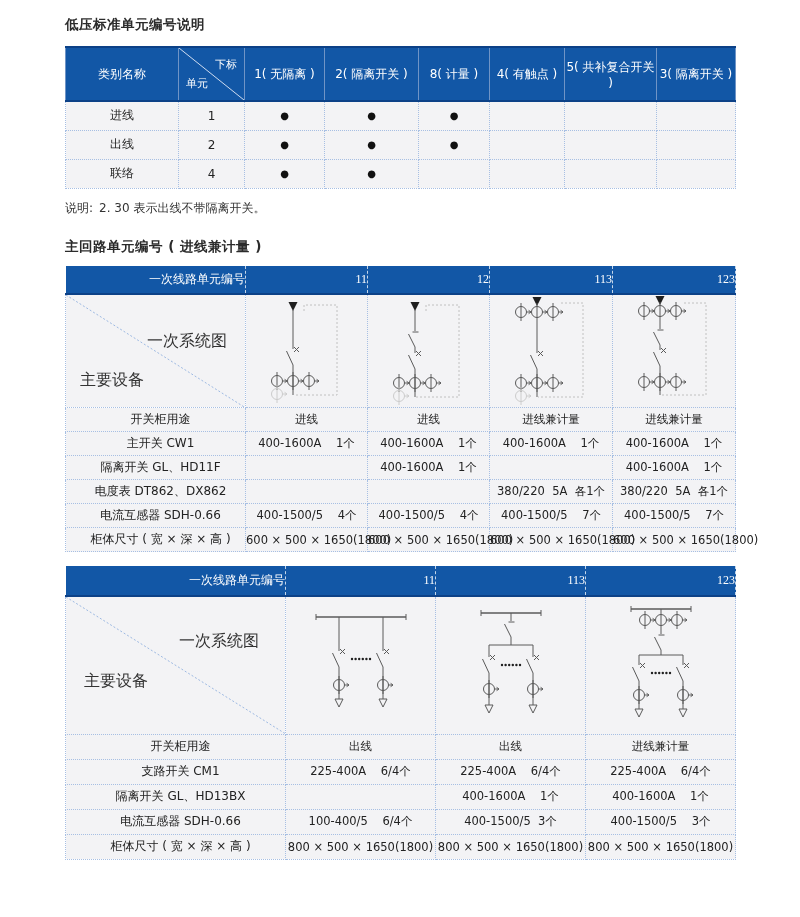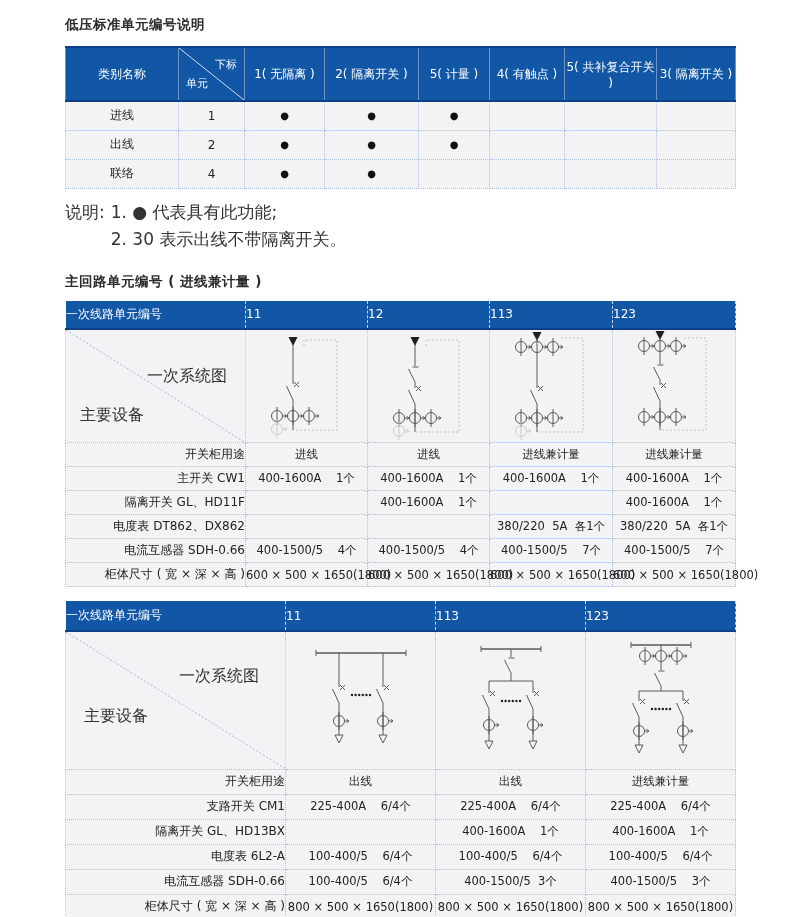--- a/index.html
+++ b/index.html
@@ -31,39 +31,40 @@
   }
   .t1 td.dot { font-size:10px; color:#111; }
 
   th.diag1 { position:relative; }
   th.diag1 .dtop { position:absolute; top:9px;  right:7px; font-size:11px; color:#fff; }
   th.diag1 .dbot { position:absolute; bottom:9px; left:7px; font-size:11px; color:#fff;margin-top:39px; }
 
   .slash { position:absolute; inset:0; width:100%; height:100%; display:block; }
 
   
-  .notes { display:flex; margin-top:10px; font-size:17px; color:#333; line-height:1.6; }
+  .notes { display:flex; margin-top:10px; font-size:12px; color:#333; line-height:1.6; }
   .notes .nlabel { margin-right:6px; white-space:pre; }
   .notes .nlines div { white-space:pre; }
 
   
   .spec tr.head th {
-    background:#1257a6; color:#fff; font-size:12px; text-align:left; vertical-align:middle;
+    background:#1257a6; color:#fff; font-size:12px; text-align:right; vertical-align:middle;
     border-left:1px dashed rgba(255,255,255,.75); border-right:1px dashed rgba(255,255,255,.75);
     border-bottom:2px solid #0c4187;
+    font-family:Liberation Serif, serif;
   }
   .t2 tr.head th { height:28px; }
   .t3 tr.head th { height:30px; }
   .spec td {
     background:#f3f3f5; border:1px dotted #a7bfe3; vertical-align:middle;
     font-size:11.5px; color:#222;
   }
   .t2 tr.data td { height:24px; }
   .t3 tr.data td { height:25px; }
-  .spec td.lbl { text-align:right; padding-left:10px; font-size:12px; white-space:pre; }
+  .spec td.lbl { text-align:center; padding-left:10px; font-size:12px; white-space:pre; }
   .spec td.val { text-align:center; white-space:pre; }
   .spec td.dgm { text-align:center; }
   .t2 tr.diagrow td { height:114px; }
   .t3 tr.diagrow td { height:138px; }
 
   td.diagcell { position:relative; }
   td.diagcell .dt { position:absolute; font-size:16px; color:#333; }
   td.diagcell .db { position:absolute; font-size:16px; color:#333; }
   .t2 td.diagcell .dt { top:36px; right:18px; }
   .t2 td.diagcell .db { bottom:16px; left:14px; }
@@ -128,21 +129,21 @@
       <th>类别名称</th>
       <th class="diag1">
         <svg class="slash" viewBox="0 0 100 100" preserveAspectRatio="none">
           <line x1="0" y1="0" x2="100" y2="100" vector-effect="non-scaling-stroke" stroke="#cfdcf0" stroke-width="1"></line>
         </svg>
         <span class="dtop">下标</span>
         <span class="dbot">单元</span>
       </th>
       <th>1( 无隔离 )</th>
       <th>2( 隔离开关 )</th>
-      <th>5( 计量 )</th>
+      <th>8( 计量 )</th>
       <th>4( 有触点 )</th>
       <th>5( 共补复合开关 )</th>
       <th>3( 隔离开关 )</th>
     </tr>
     <tr>
       <td>进线</td>
       <td>1</td>
       <td class="dot">●</td>
       <td class="dot">●</td>
       <td class="dot">●</td>
@@ -169,21 +170,20 @@
       <td class="dot"></td>
       <td class="dot"></td>
       <td class="dot"></td>
     </tr>
   </tbody>
     </table>
 
   <div class="notes">
     <span class="nlabel">说明:</span>
     <div class="nlines">
-      <div>1. ● 代表具有此功能;</div>
       <div>2. 30 表示出线不带隔离开关。</div>
     </div>
   </div>
 
   <div class="sec-title title2">主回路单元编号 ( 进线兼计量 )</div>
 
   <table class="spec t2">
     <colgroup>
       <col style="width:180px">
         <col style="width:122px">
@@ -417,26 +417,20 @@
       <td class="val">225-400A    6/4个</td>
       <td class="val">225-400A    6/4个</td>
     </tr>
     <tr class="data">
       <td class="lbl">隔离开关 GL、HD13BX</td>
       <td class="val"></td>
       <td class="val">400-1600A    1个</td>
       <td class="val">400-1600A    1个</td>
     </tr>
     <tr class="data">
-      <td class="lbl">电度表 6L2-A</td>
-      <td class="val">100-400/5    6/4个</td>
-      <td class="val">100-400/5    6/4个</td>
-      <td class="val">100-400/5    6/4个</td>
-    </tr>
-    <tr class="data">
       <td class="lbl">电流互感器 SDH-0.66</td>
       <td class="val">100-400/5    6/4个</td>
       <td class="val">400-1500/5  3个</td>
       <td class="val">400-1500/5    3个</td>
     </tr>
     <tr class="data">
       <td class="lbl">柜体尺寸 ( 宽 × 深 × 高 )</td>
       <td class="val">800 × 500 × 1650(1800)</td>
       <td class="val">800 × 500 × 1650(1800)</td>
       <td class="val">800 × 500 × 1650(1800)</td>

